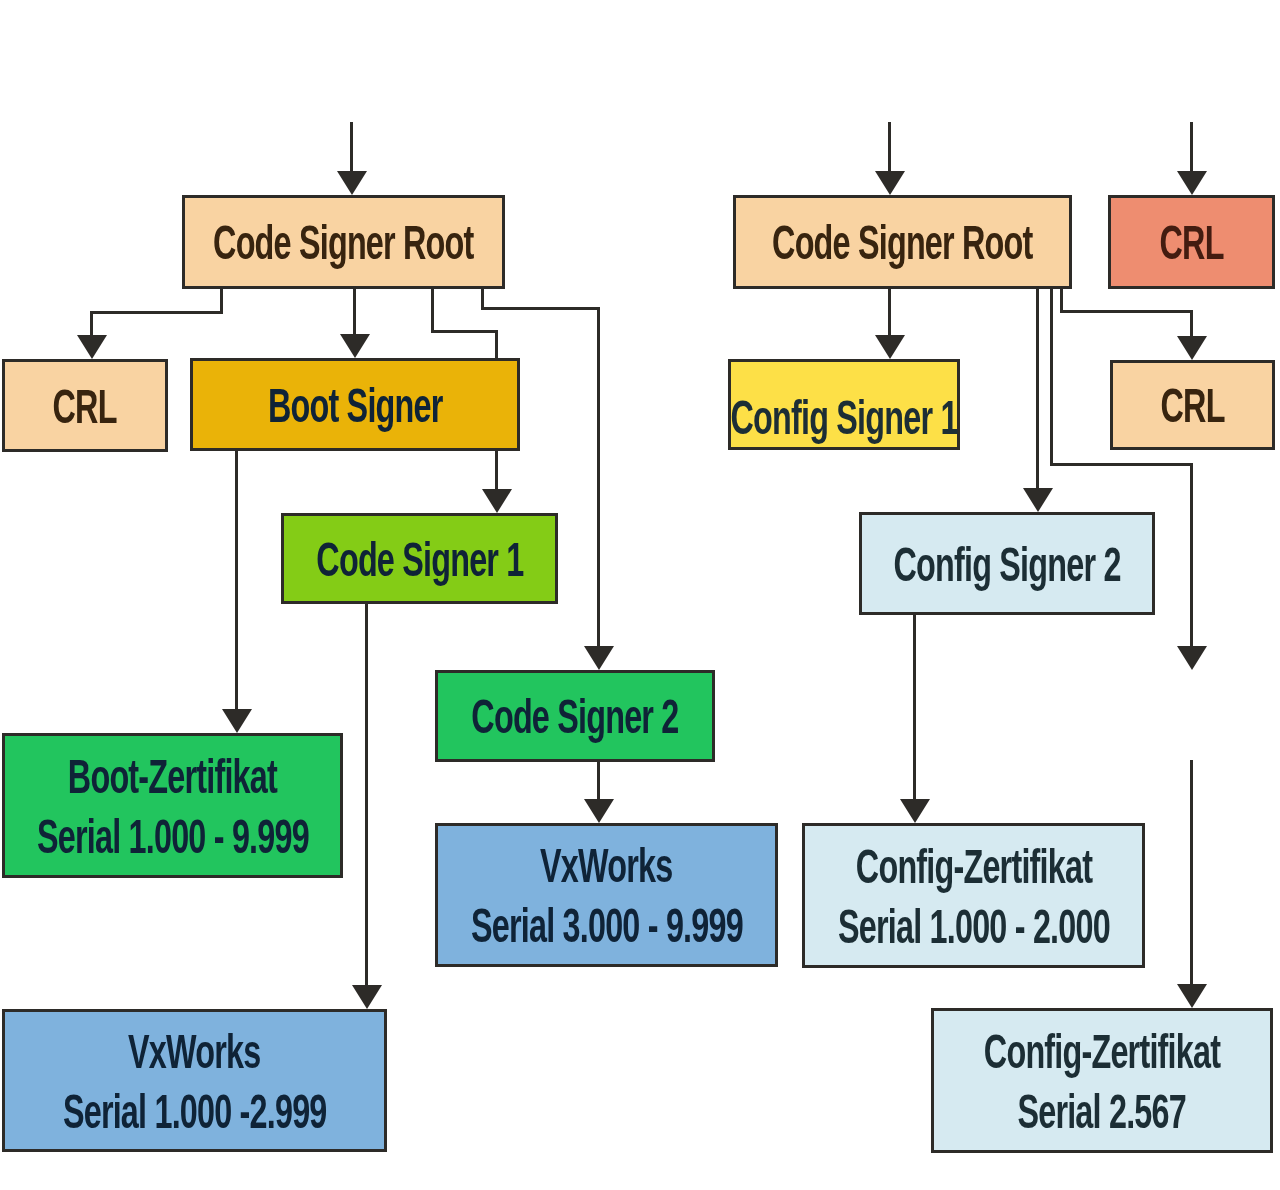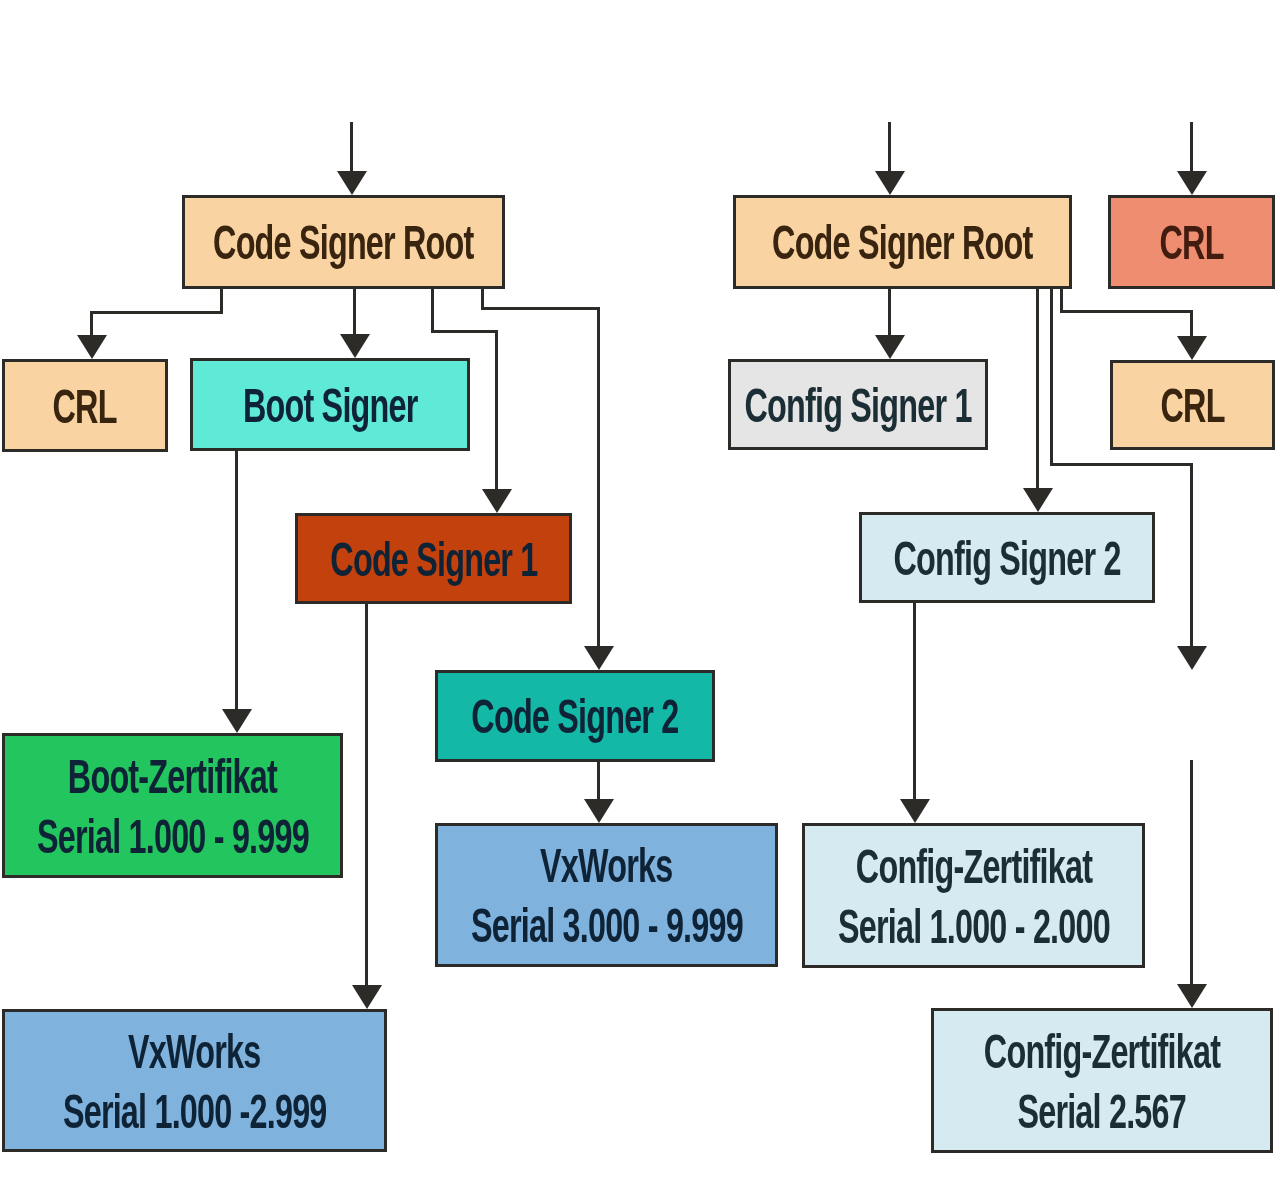--- a/index.html
+++ b/index.html
@@ -102,36 +102,36 @@
     </div>
     <div class="node fam-peach" style="left: 733px; top: 195px; width: 339px; height: 94px; background: rgb(249, 211, 162); border-color: rgb(45, 43, 40);">
       <div class="lbl">Code Signer Root</div>
     </div>
     <div class="node fam-salmon" style="left: 1108px; top: 195px; width: 167px; height: 94px; background: rgb(238, 141, 112); border-color: rgb(45, 43, 40);">
       <div class="lbl">CRL</div>
     </div>
     <div class="node fam-peach" style="left: 2px; top: 359px; width: 166px; height: 93px; background: rgb(249, 211, 162); border-color: rgb(45, 43, 40);">
       <div class="lbl">CRL</div>
     </div>
-    <div class="node fam-blue" style="left: 190px; top: 358px; width: 280px; height: 93px; background: #5eead4; border-color: rgb(45, 43, 40);">
+    <div class="node fam-blue" style="left: 190px; top: 358px; width: 330px; height: 93px; background: #eab308; border-color: rgb(45, 43, 40);">
       <div class="lbl">Boot Signer</div>
     </div>
-    <div class="node fam-pale" style="left: 728px; top: 359px; width: 260px; height: 91px; background: #e5e5e5; border-color: rgb(45, 43, 40);">
+    <div class="node fam-pale" style="left: 728px; top: 359px; width: 232px; height: 91px; background: #fde047; border-color: rgb(45, 43, 40); justify-content: flex-end;">
       <div class="lbl">Config Signer 1</div>
     </div>
     <div class="node fam-peach" style="left: 1110px; top: 360px; width: 165px; height: 90px; background: rgb(249, 211, 162); border-color: rgb(45, 43, 40);">
       <div class="lbl">CRL</div>
     </div>
-    <div class="node fam-blue" style="left: 295px; top: 513px; width: 277px; height: 91px; background: #c2410c; border-color: rgb(45, 43, 40);">
+    <div class="node fam-blue" style="left: 281px; top: 513px; width: 277px; height: 91px; background: #84cc16; border-color: rgb(45, 43, 40);">
       <div class="lbl">Code Signer 1</div>
     </div>
-    <div class="node fam-pale" style="left: 859px; top: 512px; width: 296px; height: 91px; background: rgb(214, 234, 241); border-color: rgb(45, 43, 40);">
+    <div class="node fam-pale" style="left: 859px; top: 512px; width: 296px; height: 103px; background: rgb(214, 234, 241); border-color: rgb(45, 43, 40);">
       <div class="lbl">Config Signer 2</div>
     </div>
-    <div class="node fam-blue" style="left: 435px; top: 670px; width: 280px; height: 92px; background: #14b8a6; border-color: rgb(45, 43, 40);">
+    <div class="node fam-blue" style="left: 435px; top: 670px; width: 280px; height: 92px; background: #22c55e; border-color: rgb(45, 43, 40);">
       <div class="lbl">Code Signer 2</div>
     </div>
     <div class="node fam-blue" style="left: 2px; top: 733px; width: 341px; height: 145px; background: #22c55e; border-color: rgb(45, 43, 40);">
       <div class="lbl">Boot-Zertifikat</div>
       <div class="lbl">Serial 1.000 - 9.999</div>
     </div>
     <div class="node fam-blue" style="left: 435px; top: 823px; width: 343px; height: 144px; background: rgb(127, 178, 221); border-color: rgb(45, 43, 40);">
       <div class="lbl">VxWorks</div>
       <div class="lbl">Serial 3.000 - 9.999</div>
     </div>

